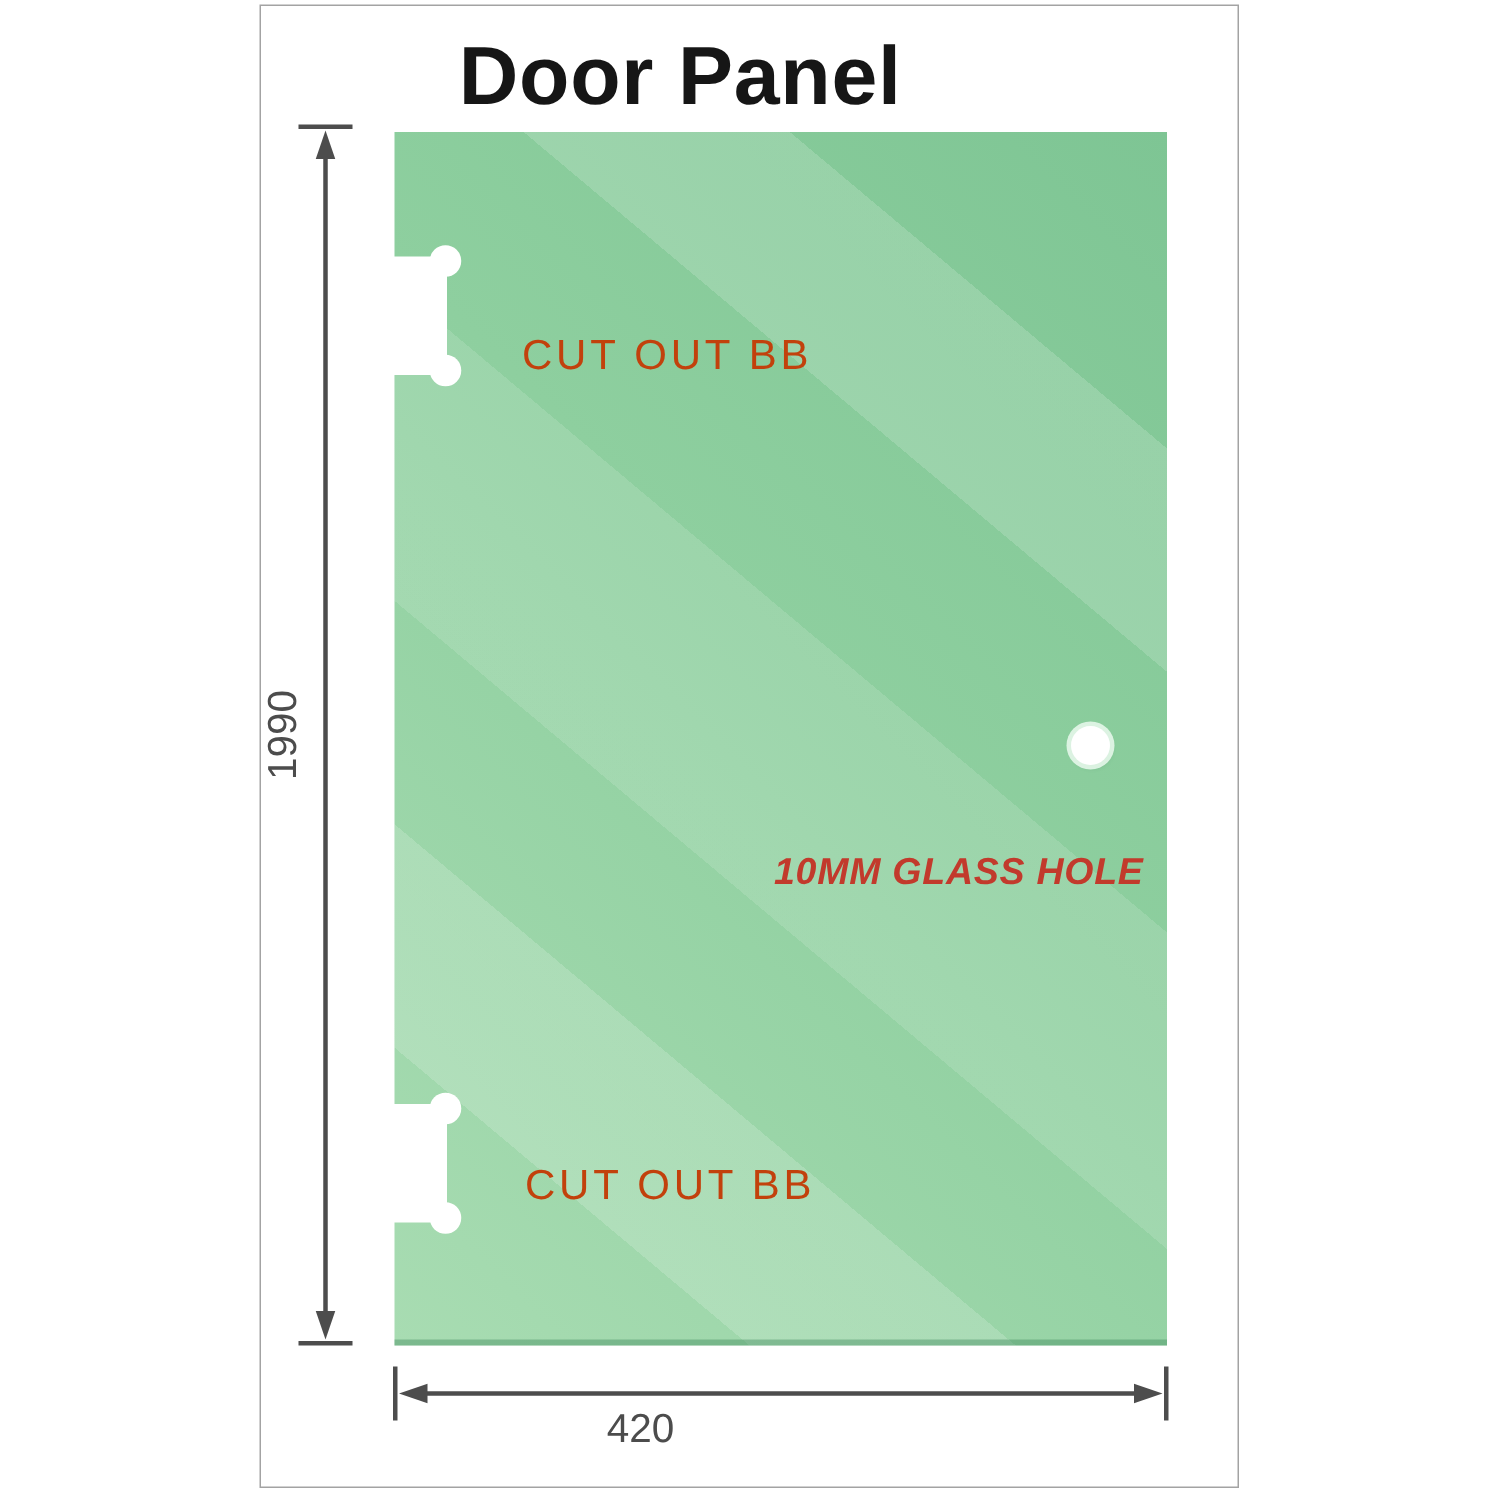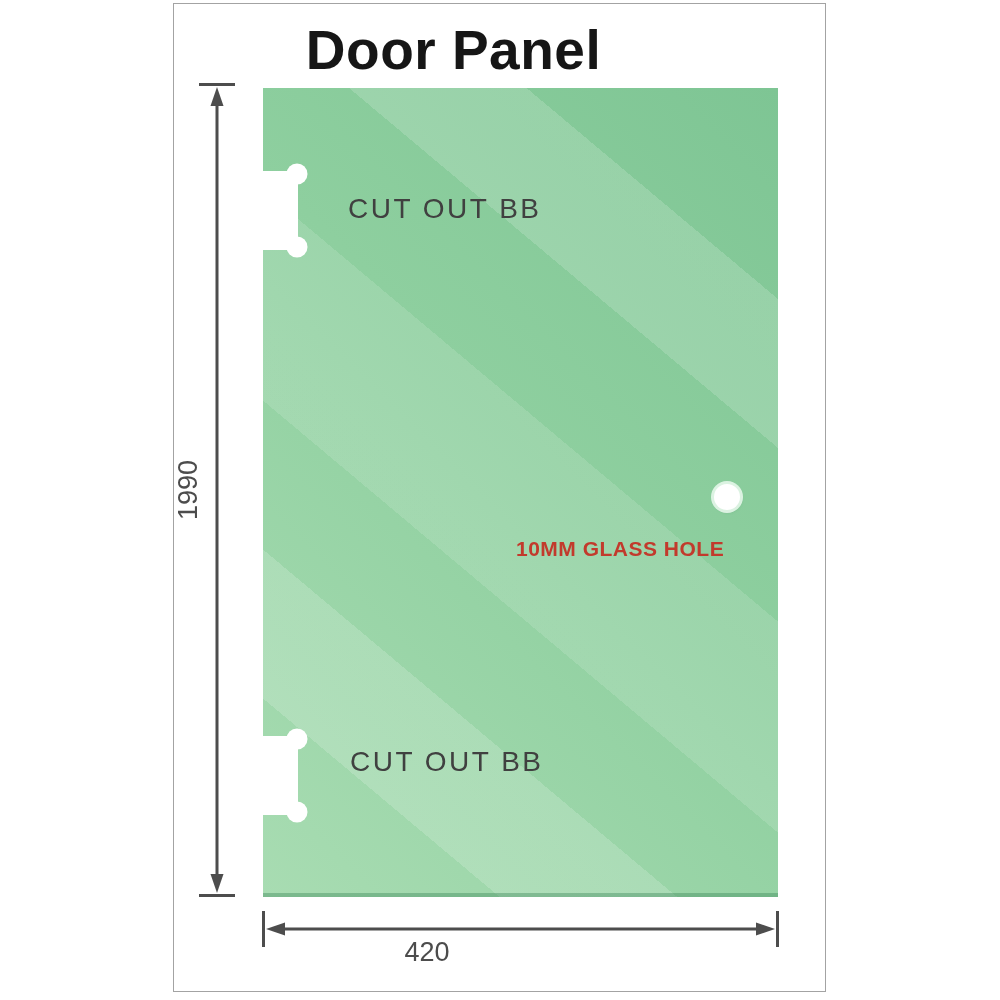--- a/index.html
+++ b/index.html
@@ -31,34 +31,35 @@
     z-index:1;
   }
   .glass::after{
     content:"";position:absolute;left:0;right:0;bottom:0;height:4px;
     background:rgba(52,130,84,0.38);
   }
   .cutout{position:absolute;left:262px;width:48px;height:95px;z-index:2;}
   .cutout-top{top:163px;}
   .cutout-bottom{top:728px;}
   .cutout-label{
-    position:absolute;z-index:2;font-size:28px;color:#404040;
-    letter-spacing:2.5px;white-space:nowrap;
+    position:absolute;z-index:2;font-size:28px;color:#c2410c;
+    letter-spacing:2.5px;white-space:nowrap;margin-top:28px;
   }
   .cutout-label-top{left:348px;top:193px;}
   .cutout-label-bottom{left:350px;top:746px;}
   .hole{
     position:absolute;left:714px;top:484px;width:26px;height:26px;z-index:2;
     background:#ffffff;border-radius:50%;
     box-shadow:0 0 0 3px rgba(224,244,230,0.95), 1px 2px 3px rgba(70,130,95,0.35);
   }
   .hole-label{
-    position:absolute;left:516px;top:537px;z-index:2;
-    font-size:21px;font-weight:bold;color:#c23a2c;white-space:nowrap;
+    position:absolute;left:516px;top:567px;z-index:2;
+    font-size:25px;font-weight:bold;color:#c23a2c;white-space:nowrap;
     letter-spacing:0.5px;
+    font-style:italic;
   }
   .dims{position:absolute;left:0;top:0;z-index:3;pointer-events:none;}
   .dim-label{position:absolute;z-index:3;color:#4c4c4c;font-size:27px;text-align:center;}
   .dim-label-height{
     left:128px;top:476px;width:120px;height:28px;line-height:28px;
     transform:rotate(-90deg);transform-origin:50% 50%;
   }
   .dim-label-width{left:367px;top:938px;width:120px;height:28px;line-height:28px;}
 </style>
 </head>

